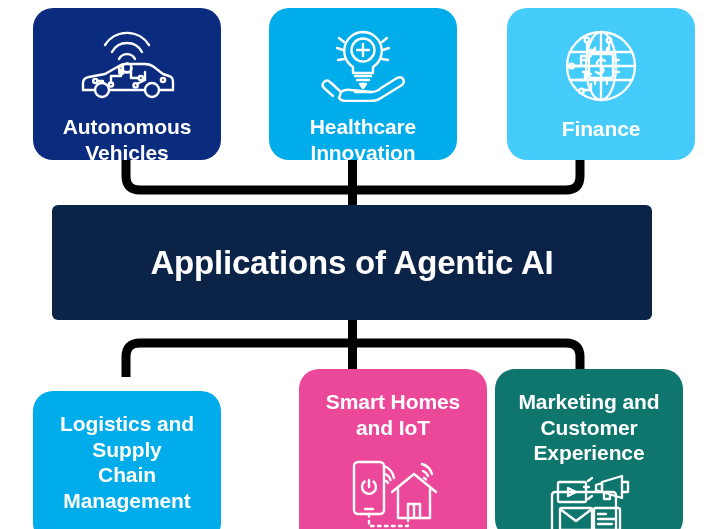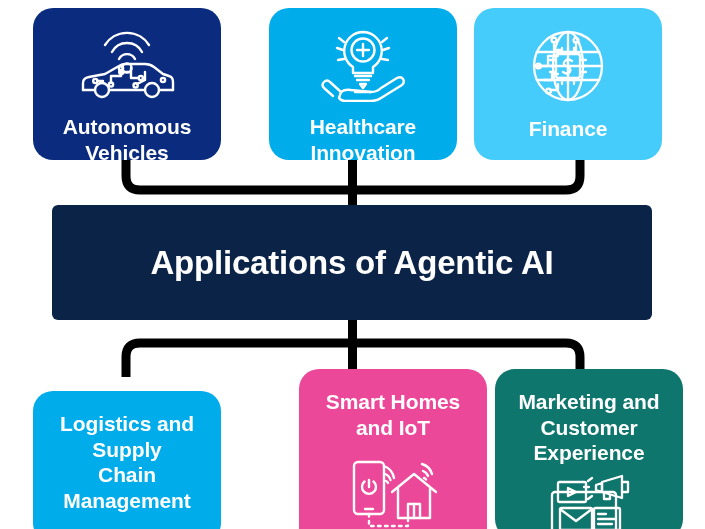--- a/index.html
+++ b/index.html
@@ -151,21 +151,21 @@
           <path d="M18 68 L9 60 Q6 57 9 54 Q12 51 15 54 L26 64"></path>
           <path d="M26 64 Q30 61 36 62 L56 64 Q62 64 66 60 L82 50 Q86 48 88 51 Q90 54 87 57 L66 70 Q62 73 56 73 L30 73 Q26 73 24 70 Z"></path>
           <path d="M40 64 L56 64"></path>
         </g>
       </svg>
     </div>
     <div class="card-label">Healthcare
 Innovation</div>
   </div>
 
-  <div class="card top" style="left:474px; top:8px; width:188px; height:152px; background:#45ccfa;">
+  <div class="card top" style="left:507px; top:8px; width:188px; height:152px; background:#45ccfa;">
     <div class="card-icon">
       <svg width="80" height="76" viewBox="0 0 80 76">
         <g fill="none" stroke="#ffffff" stroke-width="2.3" stroke-linecap="round" stroke-linejoin="round">
 
           <circle cx="40" cy="38" r="34"></circle>
           <ellipse cx="40" cy="38" rx="15" ry="34"></ellipse>
           <path d="M8.8 24 L71.2 24 M6 38 L74 38 M8.8 52 L71.2 52"></path>
           <path d="M40 4 L40 72"></path>
 
           <path d="M12 38 L20 38 L20 28 L30 28"></path>

